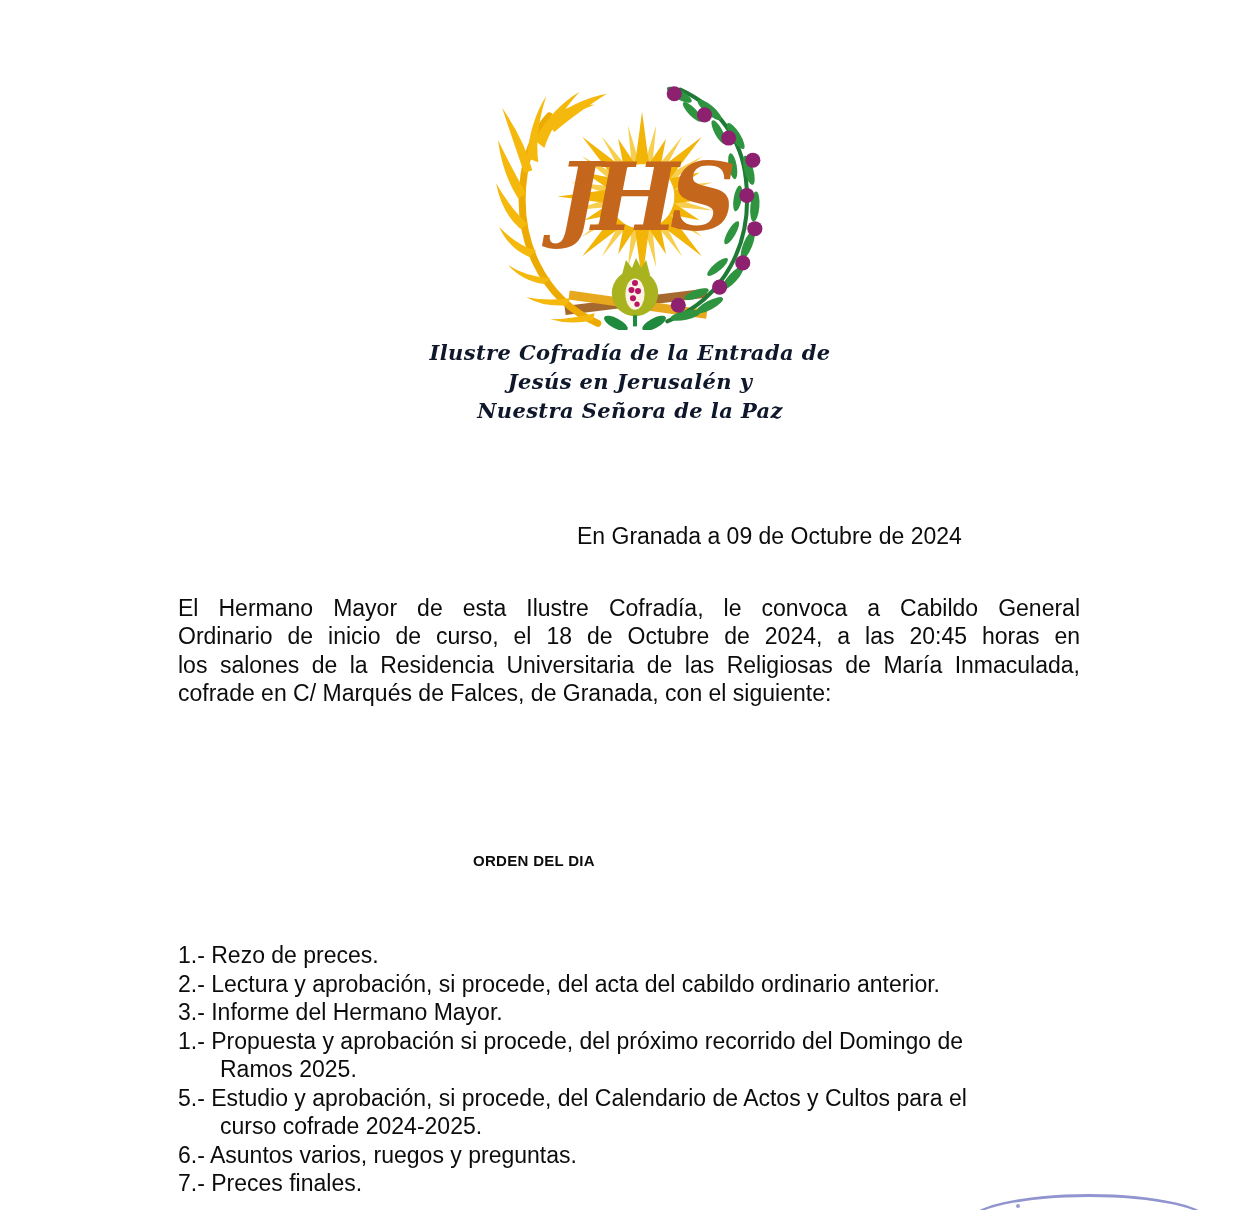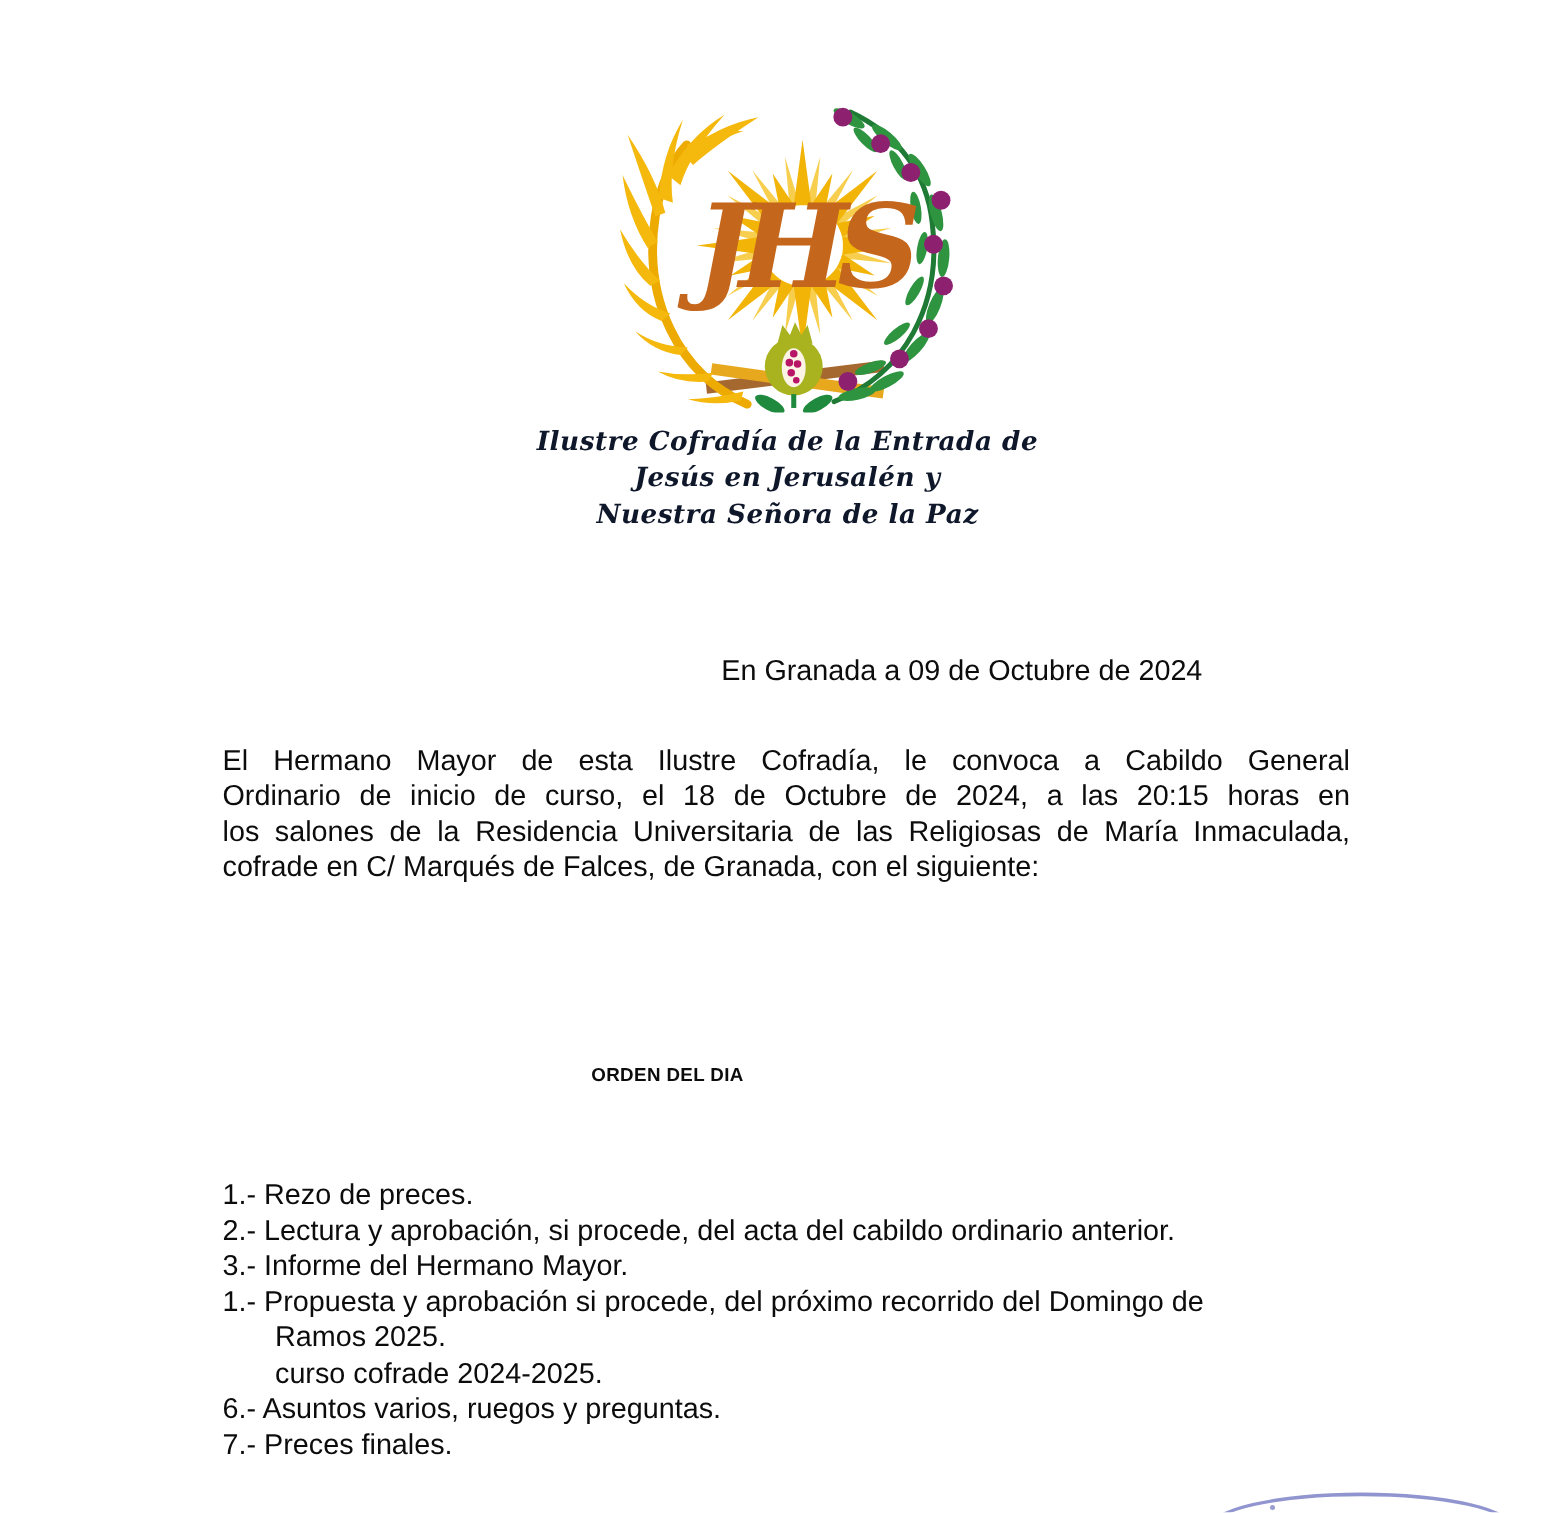--- a/index.html
+++ b/index.html
@@ -163,33 +163,34 @@
 <div class="abs orgname">
   <div>Ilustre Cofradía de la Entrada de</div>
   <div>Jesús en Jerusalén y</div>
   <div>Nuestra Señora de la Paz</div>
 </div>
 
 <div class="abs dateline">En Granada a 09 de Octubre de 2024</div>
 
 <div class="abs bodytext">
   <div class="just">El Hermano Mayor de esta Ilustre Cofradía, le convoca a Cabildo General</div>
-  <div class="just">Ordinario de inicio de curso, el 18 de Octubre de 2024, a las 20:15 horas en</div>
+  <div class="just">Ordinario de inicio de curso, el 18 de Octubre de 2024, a las 20:45 horas en</div>
   <div class="just">los salones de la Residencia Universitaria de las Religiosas de María Inmaculada,</div>
   <div>cofrade en C/ Marqués de Falces, de Granada, con el siguiente:</div>
 </div>
 
 <div class="abs heading">ORDEN DEL DIA</div>
 
 <div class="abs agenda">
   <div>1.- Rezo de preces.</div>
   <div>2.- Lectura y aprobación, si procede, del acta del cabildo ordinario anterior.</div>
   <div>3.- Informe del Hermano Mayor.</div>
   <div>1.- Propuesta y aprobación si procede, del próximo recorrido del Domingo de</div>
   <div class="cont">Ramos 2025.</div>
+  <div>5.- Estudio y aprobación, si procede, del Calendario de Actos y Cultos para el</div>
   <div class="cont">curso cofrade 2024-2025.</div>
   <div>6.- Asuntos varios, ruegos y preguntas.</div>
   <div>7.- Preces finales.</div>
 </div>
 
 <div class="abs stamp">
   <div class="ellipse"></div>
 </div>
 <div class="abs stamp-speck"></div>
 

